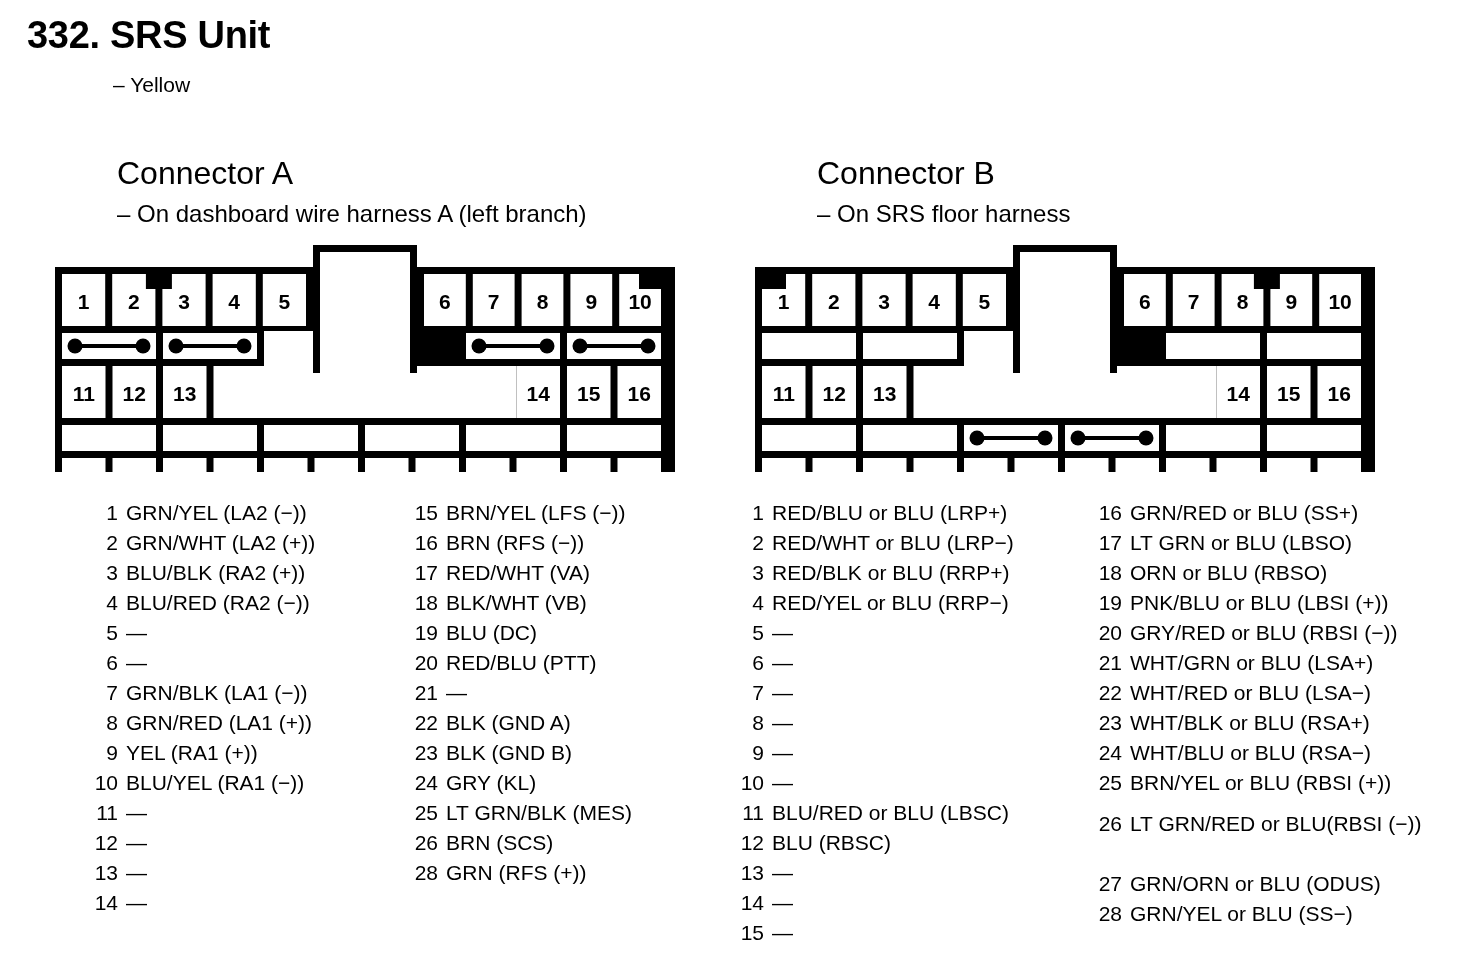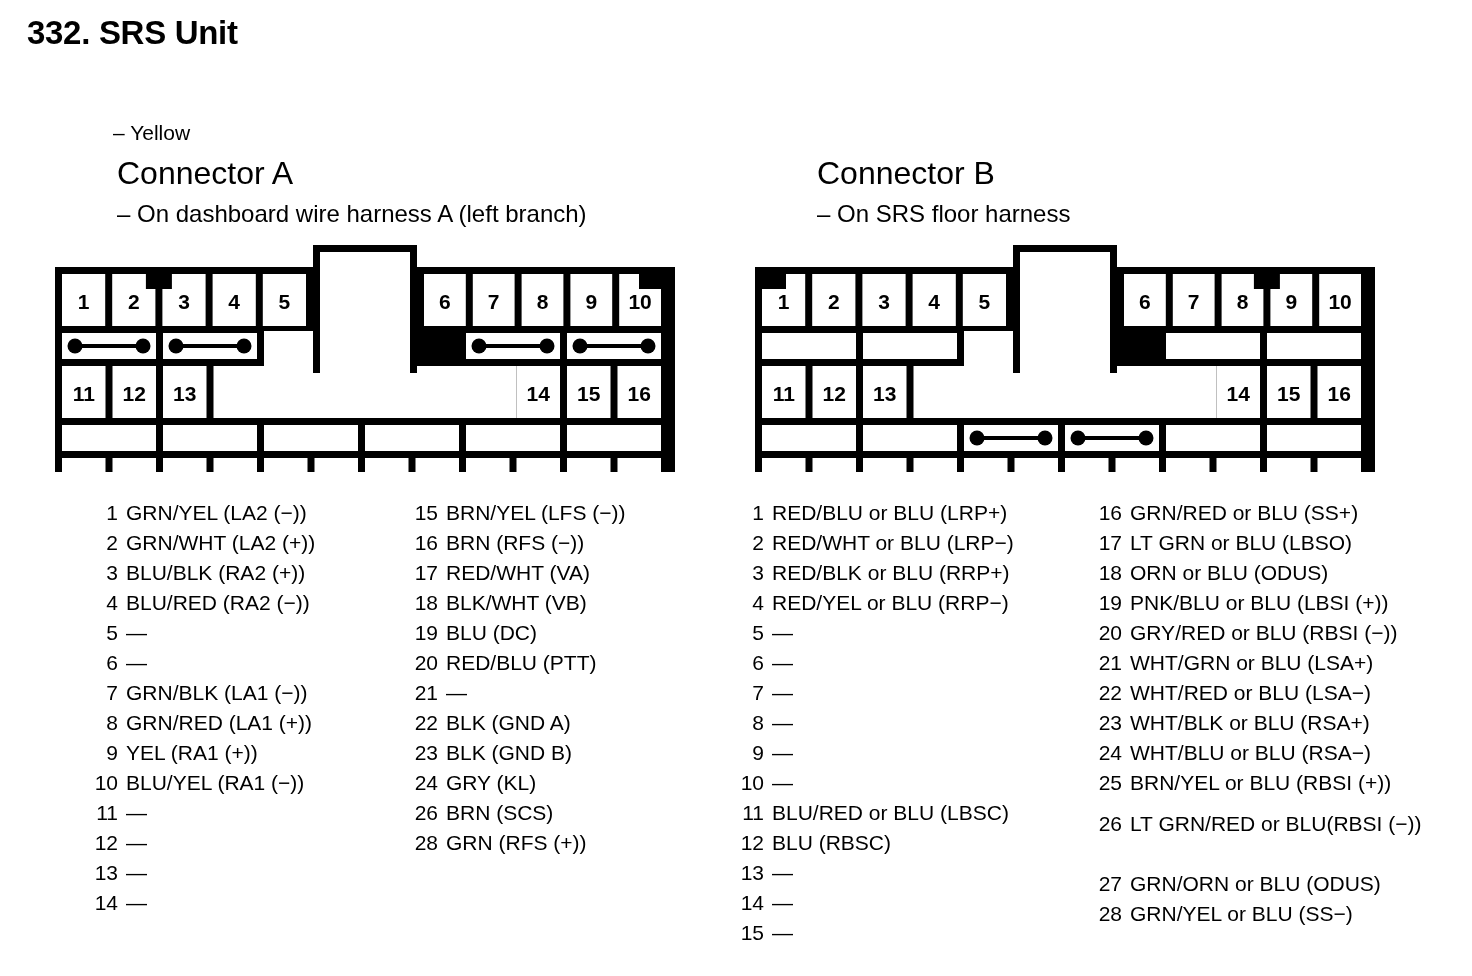--- a/index.html
+++ b/index.html
@@ -14,36 +14,35 @@
     font-family: "Liberation Sans", sans-serif;
     color: #000000;
     overflow: hidden;
   }
 
   
   #page-title {
     position: absolute;
     left: 27px;
     top: 14px;
-    font-size: 33px;
+    font-size: 38px;
     font-weight: bold;
     letter-spacing: -0.3px;
     white-space: nowrap;
   }
   .subtitle-list {
     position: absolute;
     left: 113px;
     top: 70px;
     font-size: 21px;
     line-height: 30px;
     white-space: nowrap;
   }
   .subtitle-list .dash-item {
     display: block;
-    margin-top: 48px;
   }
 
   
   .connector-block {
     position: absolute;
     top: 155px;
   }
   #connector-a-block { left: 55px; }
   #connector-b-block { left: 755px; }
 
@@ -234,20 +233,21 @@
     <span class="pinrow"><span class="pin-no">15</span><span class="pin-desc">BRN/YEL (LFS (−))</span></span>
     <span class="pinrow"><span class="pin-no">16</span><span class="pin-desc">BRN (RFS (−))</span></span>
     <span class="pinrow"><span class="pin-no">17</span><span class="pin-desc">RED/WHT (VA)</span></span>
     <span class="pinrow"><span class="pin-no">18</span><span class="pin-desc">BLK/WHT (VB)</span></span>
     <span class="pinrow"><span class="pin-no">19</span><span class="pin-desc">BLU (DC)</span></span>
     <span class="pinrow"><span class="pin-no">20</span><span class="pin-desc">RED/BLU (PTT)</span></span>
     <span class="pinrow"><span class="pin-no">21</span><span class="pin-desc">—</span></span>
     <span class="pinrow"><span class="pin-no">22</span><span class="pin-desc">BLK (GND A)</span></span>
     <span class="pinrow"><span class="pin-no">23</span><span class="pin-desc">BLK (GND B)</span></span>
     <span class="pinrow"><span class="pin-no">24</span><span class="pin-desc">GRY (KL)</span></span>
+    <span class="pinrow"><span class="pin-no">25</span><span class="pin-desc">LT GRN/BLK (MES)</span></span>
     <span class="pinrow"><span class="pin-no">26</span><span class="pin-desc">BRN (SCS)</span></span>
     <span class="pinrow"><span class="pin-no">28</span><span class="pin-desc">GRN (RFS (+))</span></span>
   </div>
 
 <div class="connector-block" id="connector-b-block">
   <div class="connector-heading">Connector B</div>
   <div class="connector-sub">– On SRS floor harness</div>
   <div class="pinmap" id="pinmap-b">
       <svg width="620" height="227" viewBox="0 0 620 227">
         <path d="M0,22 H258 V0 H362 V22 H620 V227 H0 Z" fill="#000"></path>
@@ -347,21 +347,21 @@
     <span class="pinrow"><span class="pin-no">10</span><span class="pin-desc">—</span></span>
     <span class="pinrow"><span class="pin-no">11</span><span class="pin-desc">BLU/RED or BLU (LBSC)</span></span>
     <span class="pinrow"><span class="pin-no">12</span><span class="pin-desc">BLU (RBSC)</span></span>
     <span class="pinrow"><span class="pin-no">13</span><span class="pin-desc">—</span></span>
     <span class="pinrow"><span class="pin-no">14</span><span class="pin-desc">—</span></span>
     <span class="pinrow"><span class="pin-no">15</span><span class="pin-desc">—</span></span>
   </div>
 <div class="pinlist" id="list-b-right">
     <span class="pinrow"><span class="pin-no">16</span><span class="pin-desc">GRN/RED or BLU (SS+)</span></span>
     <span class="pinrow"><span class="pin-no">17</span><span class="pin-desc">LT GRN or BLU (LBSO)</span></span>
-    <span class="pinrow"><span class="pin-no">18</span><span class="pin-desc">ORN or BLU (ODUS)</span></span>
+    <span class="pinrow"><span class="pin-no">18</span><span class="pin-desc">ORN or BLU (RBSO)</span></span>
     <span class="pinrow"><span class="pin-no">19</span><span class="pin-desc">PNK/BLU or BLU (LBSI (+))</span></span>
     <span class="pinrow"><span class="pin-no">20</span><span class="pin-desc">GRY/RED or BLU (RBSI (−))</span></span>
     <span class="pinrow"><span class="pin-no">21</span><span class="pin-desc">WHT/GRN or BLU (LSA+)</span></span>
     <span class="pinrow"><span class="pin-no">22</span><span class="pin-desc">WHT/RED or BLU (LSA−)</span></span>
     <span class="pinrow"><span class="pin-no">23</span><span class="pin-desc">WHT/BLK or BLU (RSA+)</span></span>
     <span class="pinrow"><span class="pin-no">24</span><span class="pin-desc">WHT/BLU or BLU (RSA−)</span></span>
     <span class="pinrow"><span class="pin-no">25</span><span class="pin-desc">BRN/YEL or BLU (RBSI (+))</span></span>
     <span class="pinrow two-line"><span class="pin-no">26</span><span class="pin-desc">LT GRN/RED or BLU</span><span class="cont">(RBSI (−))</span></span>
     <span class="pinrow"><span class="pin-no">27</span><span class="pin-desc">GRN/ORN or BLU (ODUS)</span></span>
     <span class="pinrow"><span class="pin-no">28</span><span class="pin-desc">GRN/YEL or BLU (SS−)</span></span>

